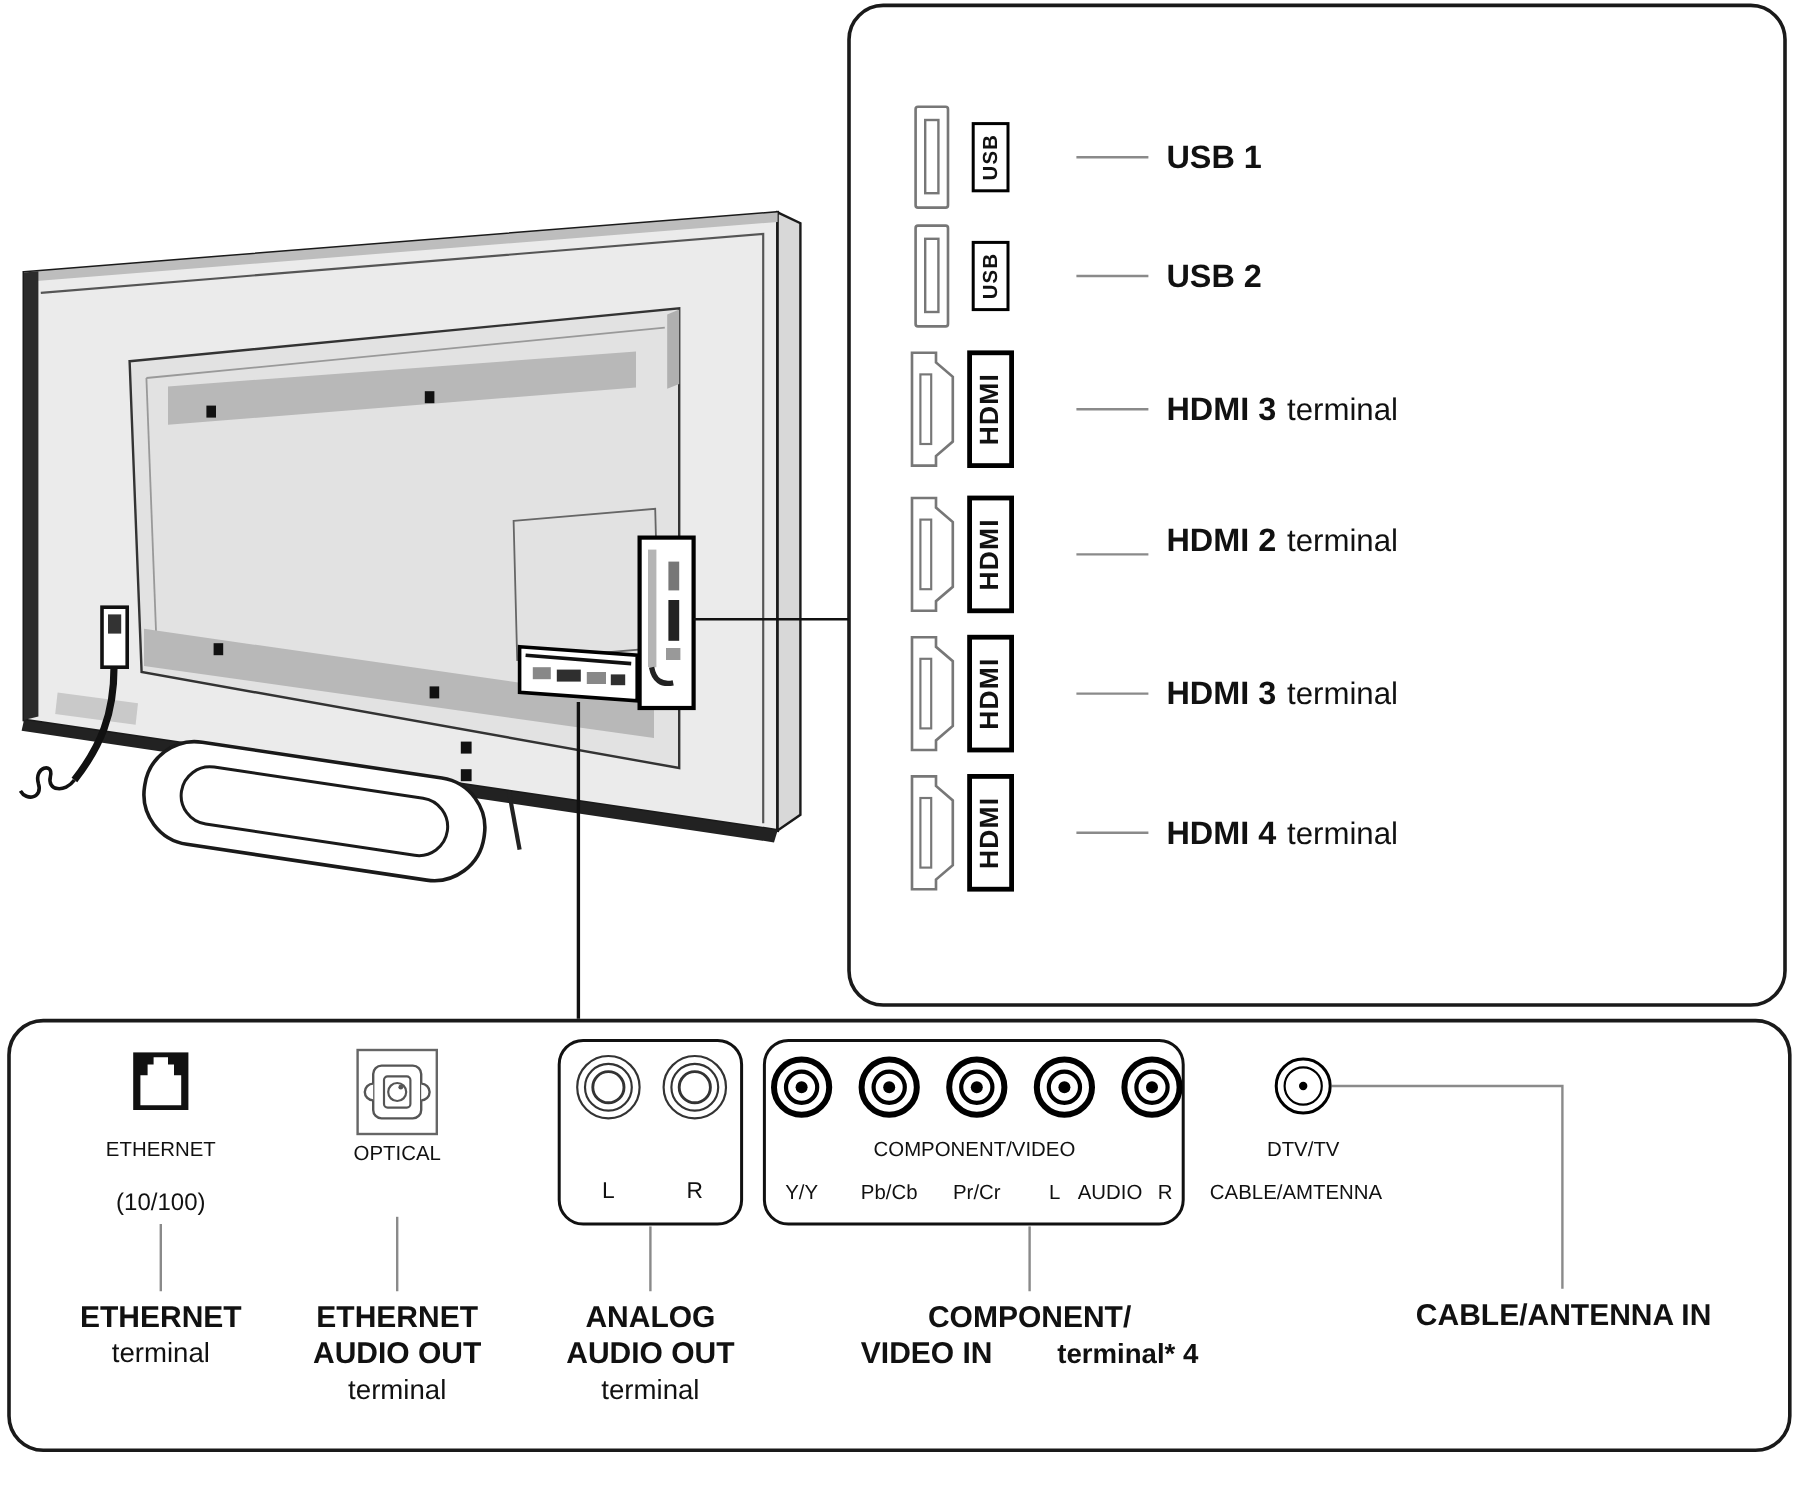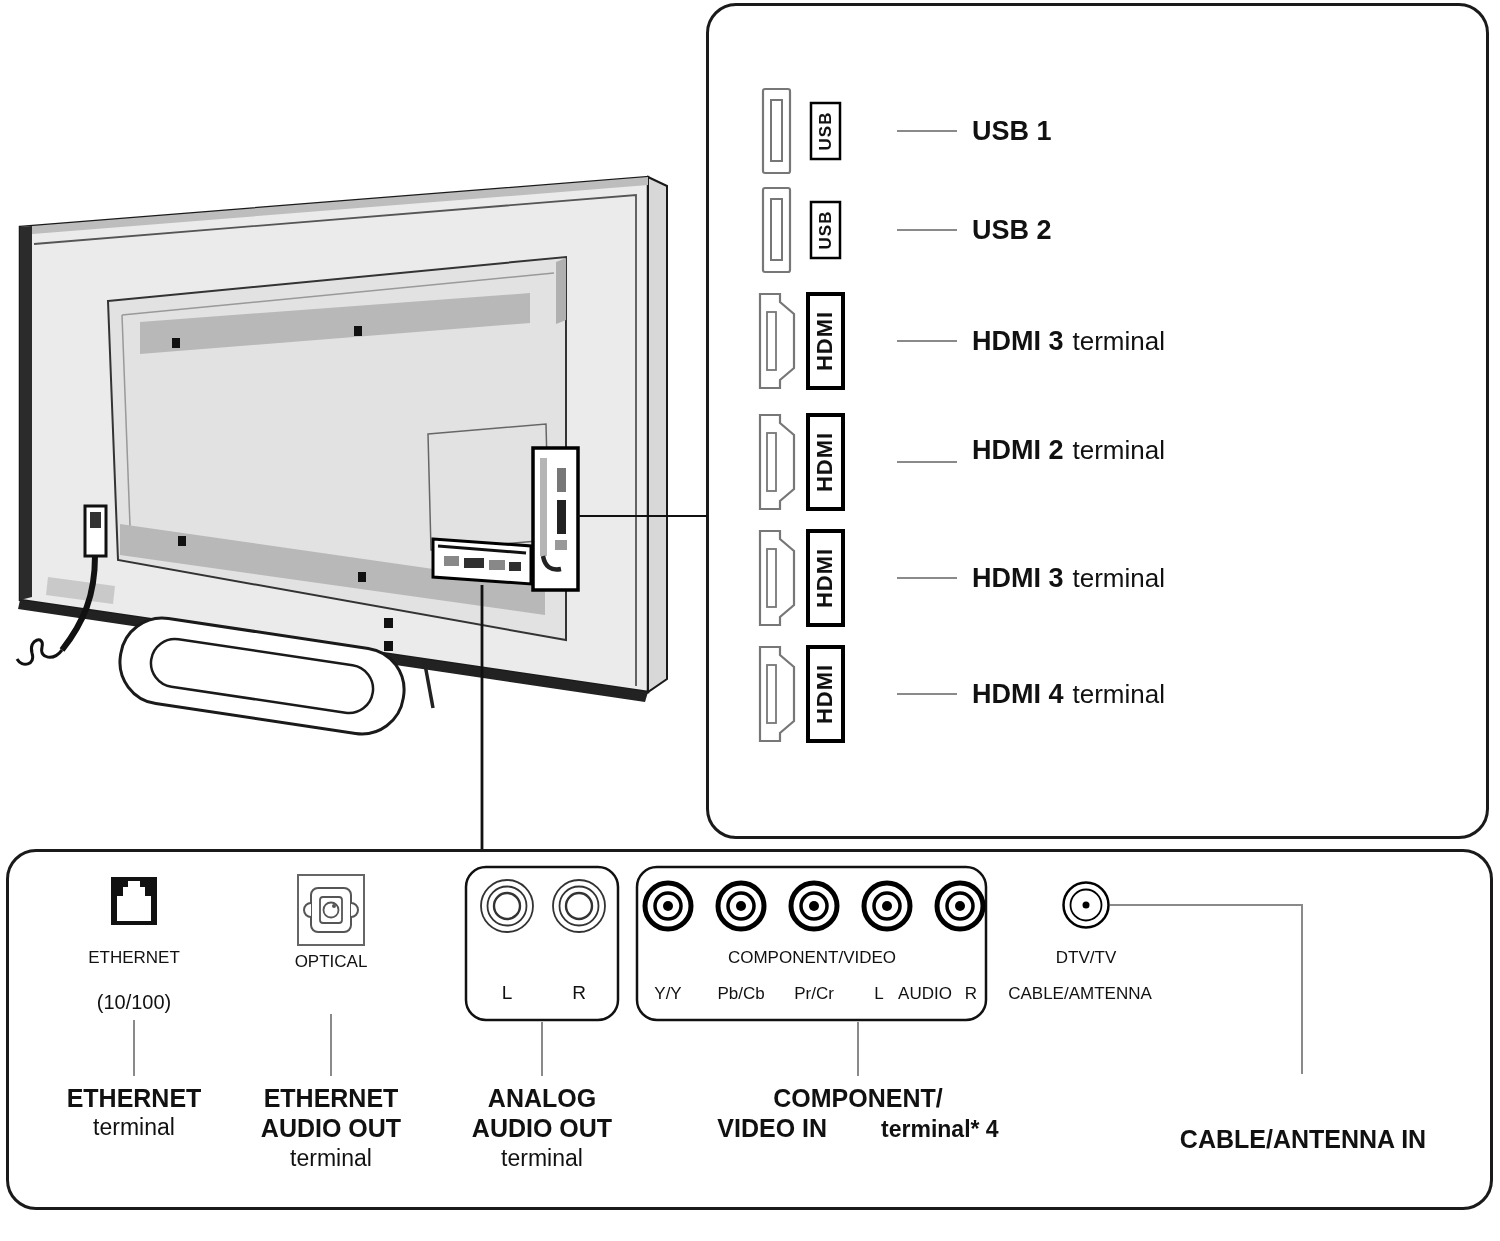--- a/index.html
+++ b/index.html
@@ -271,15 +271,15 @@
   <div class="txt cap" style="left:542px;top:1083px;">ANALOG</div>
   <div class="txt cap" style="left:542px;top:1113px;">AUDIO OUT</div>
   <div class="txt capn" style="left:542px;top:1143px;">terminal</div>
 
   <div class="txt cap" style="left:858px;top:1083px;">COMPONENT/</div>
   <div class="txt cap" style="left:858px;top:1113px;">
     <span>VIDEO IN</span>
     <span class="norm">terminal* 4</span>
   </div>
 
-  <div class="txt cap" style="left:1303px;top:1081px;margin-top:43px;">CABLE/ANTENNA IN</div>
+  <div class="txt cap" style="left:1303px;top:1081px;">CABLE/ANTENNA IN</div>
 
 </div>
 
 </body></html>

